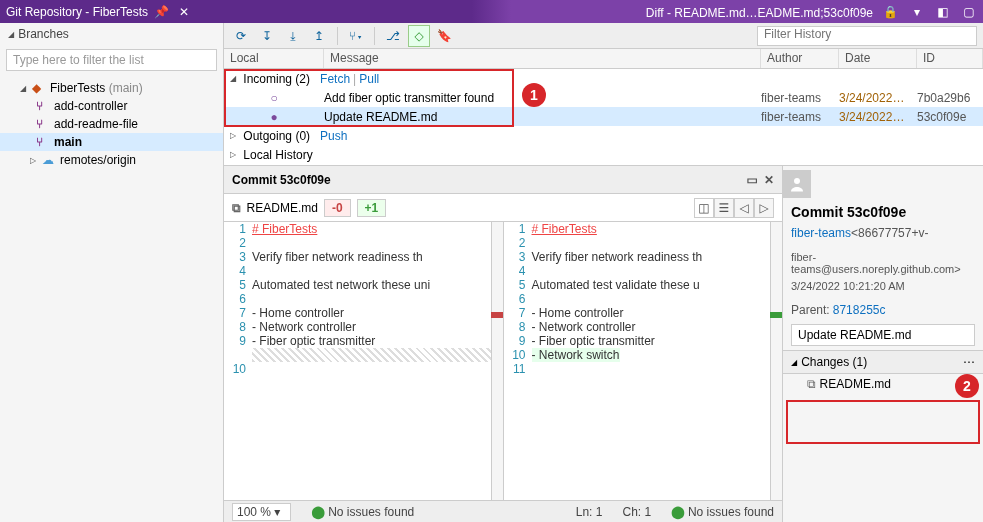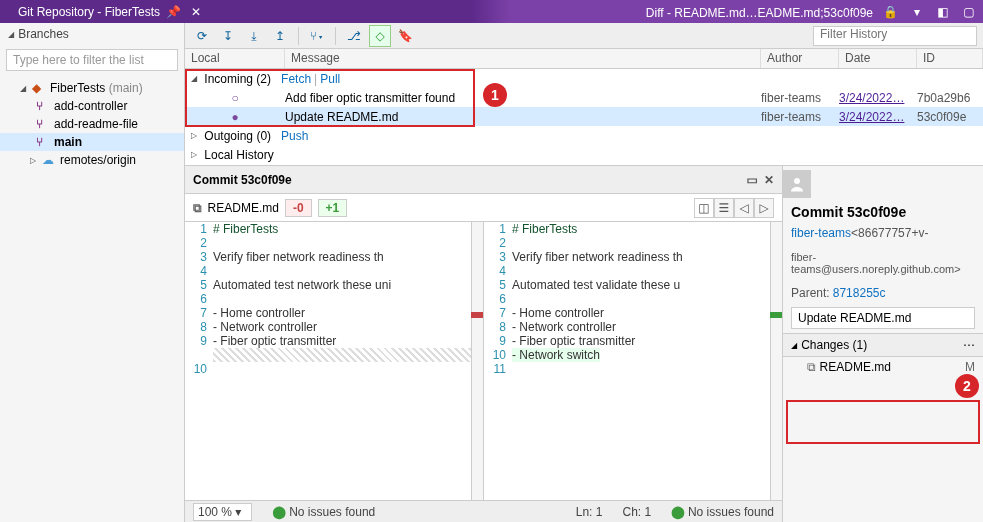--- a/index.html
+++ b/index.html
@@ -1,44 +1,44 @@
 <!DOCTYPE html>
 <html><head>
 <meta charset="utf-8">
 <style>
 * { margin: 0; padding: 0; box-sizing: border-box; font-family: "Segoe UI", Tahoma, sans-serif; font-size: 12px; }
 body { width: 983px; height: 522px; background: #fff; display: flex; flex-direction: column; overflow: hidden; }
 
 .title-bar { height: 23px; background: linear-gradient(to right, #5d2a8a 0%, #5d2a8a 48%, #7c41a8 52%, #7c41a8 100%); color: #fff; display: flex; align-items: center; padding: 0 6px; position: relative; }
-.title-bar .left-title { display: flex; align-items: center; gap: 6px; margin-left: 12px; }
+.title-bar .left-title { display: flex; align-items: center; gap: 6px; }
 .title-bar .right-title { margin-left: auto; display: flex; align-items: flex-end; gap: 10px; }
 .title-bar .icon-btn { width: 16px; height: 16px; display: inline-flex; align-items: center; justify-content: center; cursor: pointer; }
 
 .main { flex: 1; display: flex; min-height: 0; }
 
-.left-pane { width: 185px; border-right: 1px solid #ccc; display: flex; flex-direction: column; background: #f5f5f5; }
+.left-pane { width: 224px; border-right: 1px solid #ccc; display: flex; flex-direction: column; background: #f5f5f5; }
 .branches-hdr { height: 22px; padding: 3px 8px; color: #444; display: flex; align-items: center; gap: 4px; }
 .branches-hdr::before { content: "◢"; font-size: 8px; color: #555; }
 .filter-box { margin: 4px 6px; height: 22px; border: 1px solid #ccc; background: #fff; padding: 2px 6px; color: #999; display: flex; align-items: center; }
 .tree { padding: 4px 0; }
 .tree-item { padding: 2px 4px 2px 18px; display: flex; align-items: center; gap: 4px; cursor: pointer; white-space: nowrap; }
 .tree-item .arrow { font-size: 8px; width: 10px; color: #555; display: inline-block; text-align: center; }
 .tree-item.level2 { padding-left: 36px; }
 .tree-item.selected { background: #d6ebff; font-weight: bold; }
 .git-icon { width: 14px; height: 14px; display: inline-block; }
 .branch-icon { color: #8b3a8b; font-weight: bold; }
 .root-icon { color: #c94f17; }
 .remotes-icon { color: #4a9cd6; }
 
 .right-pane { flex: 1; display: flex; flex-direction: column; min-width: 0; }
 
 .toolbar { height: 26px; border-bottom: 1px solid #ccc; display: flex; align-items: center; padding: 0 6px; gap: 4px; background: #eee; }
 .toolbar .tb-btn { width: 22px; height: 22px; display: inline-flex; align-items: center; justify-content: center; cursor: pointer; color: #0e639c; }
 .toolbar .sep { width: 1px; height: 18px; background: #ccc; margin: 0 3px; }
-.toolbar .filter-history { margin-left: auto; width: 164px; height: 20px; border: 1px solid #ccc; padding: 0 6px; color: #888; background: #fff; }
+.toolbar .filter-history { margin-left: auto; width: 220px; height: 20px; border: 1px solid #ccc; padding: 0 6px; color: #888; background: #fff; }
 .toolbar .filter-history input { border: none; width: 100%; outline: none; font-size: 12px; }
 
 .history-head { height: 20px; display: flex; border-bottom: 1px solid #ccc; background: #f5f5f5; color: #555; }
 .history-head div { padding: 2px 6px; border-right: 1px solid #ddd; }
 .col-graph { width: 100px; }
 .col-msg { flex: 1; }
 .col-auth { width: 78px; }
 .col-date { width: 78px; }
 .col-id { width: 66px; }
 
@@ -46,21 +46,21 @@
 .hist-row { height: 19px; display: flex; align-items: center; padding-left: 6px; cursor: pointer; }
 .hist-row .arrow { font-size: 8px; width: 10px; color: #555; display: inline-block; }
 .hist-group { color: #000; }
 .hist-links a { color: #0e70c0; text-decoration: none; cursor: pointer; }
 .hist-links .div { color: #aaa; margin: 0 3px; }
 .hist-commit { height: 19px; display: flex; align-items: center; }
 .hist-commit.sel { background: #d6ebff; }
 .hist-commit .graph-col { width: 100px; text-align: center; color: #7b4a9c; }
 .hist-commit .msg-col { flex: 1; padding-left: 0; }
 .hist-commit .auth-col { width: 78px; color: #555; }
-.hist-commit .date-col { width: 78px; color: #4c1d95; text-decoration: underline; }
+.hist-commit .date-col { width: 78px; color: #a16207; }
 .hist-commit .id-col { width: 66px; color: #555; }
 
 .red-callout { position: absolute; border: 2px solid #d7262a; pointer-events: none; }
 .callout-num { position: absolute; width: 24px; height: 24px; border-radius: 50%; background: #d7262a; color: #fff; display: flex; align-items: center; justify-content: center; font-weight: bold; font-size: 14px; }
 
 .lower { flex: 1; display: flex; min-height: 0; border-top: 1px solid #ccc; }
 .lower-left { flex: 1; display: flex; flex-direction: column; min-width: 0; border-right: 1px solid #ccc; }
 .commit-hdr { height: 28px; border-bottom: 1px solid #ccc; padding: 4px 8px; font-weight: 600; display: flex; align-items: center; background: #eee; }
 .commit-hdr .wnd-icons { margin-left: auto; display: flex; gap: 6px; color: #555; }
 .file-hdr { height: 28px; display: flex; align-items: center; padding: 0 8px; gap: 6px; border-bottom: 1px solid #ccc; }
@@ -72,21 +72,21 @@
 .file-hdr .view-btn { width: 20px; height: 20px; border: 1px solid #ccc; display: flex; align-items: center; justify-content: center; color: #555; background: #f5f5f5; cursor: pointer; }
 
 .diff-area { flex: 1; display: flex; min-height: 0; }
 .diff-pane { flex: 1; font-family: Consolas, monospace; font-size: 12px; overflow: hidden; position: relative; border-right: 1px solid #ccc; }
 .diff-pane.right-p { border-right: none; }
 .gutter { width: 28px; text-align: right; padding-right: 6px; color: #2b91af; }
 .code-line { display: flex; white-space: pre; }
 .code-txt { flex: 1; color: #333; }
 .hl-green { background: #e6ffec; display: inline; }
 .hl-hatch { background: repeating-linear-gradient(45deg, #ddd, #ddd 2px, #fff 2px, #fff 5px); }
-.comment { color: #14532d; }
+.comment { color: #ef4444; text-decoration: underline; }
 .marker-bar { position: absolute; right: 0; top: 0; width: 12px; height: 100%; background: #f5f5f5; border-left: 1px solid #ccc; }
 .marker-red { position: absolute; right: 0; width: 12px; height: 6px; background: #c74343; }
 .marker-grn { position: absolute; right: 0; width: 12px; height: 6px; background: #3a9c3a; }
 
 .lower-right { width: 200px; display: flex; flex-direction: column; background: #f5f5f5; }
 .lr-hdr { padding: 6px 8px; font-weight: 600; font-size: 14px; }
 .lr-meta { padding: 0 8px 5px; font-size: 11px; color: #555; }
 .lr-meta a { color: #0e70c0; text-decoration: none; }
 .avatar { width: 28px; height: 28px; background: #ccc; float: right; display: flex; align-items: center; justify-content: center; margin: 4px 8px 0 0; }
 .msg-box { margin: 2px 8px; height: 22px; border: 1px solid #ccc; background: #fff; padding: 2px 6px; display: flex; align-items: center; }
@@ -277,20 +277,21 @@
       <div class="lower-right" style="position:relative">
         <span class="avatar">
             <svg width="18" height="18" viewBox="0 0 24 24" fill="#fff">
               <circle cx="12" cy="8" r="4"></circle>
               <path d="M4 22c0-4 4-6 8-6s8 2 8 6"></path>
             </svg>
           </span>
         <div class="lr-hdr">Commit 53c0f09e</div>
         <div class="lr-meta"><a>fiber-teams</a><span>&lt;86677757+v-</span></div>
         <div class="lr-meta" style="margin-top:6px">fiber-teams@users.noreply.github.com&gt;</div>
+        <div class="lr-meta">3/24/2022 10:21:20 AM</div>
         <div class="lr-meta" style="margin-top:6px"><span>Parent:</span> <a>8718255c</a></div>
         <div class="msg-box">
             <span>Update README.md</span>
           </div>
         <div class="changes-hdr">
           <span class="arrow">◢</span>
             <span>Changes (1)</span>
           <span style="margin-left:auto">⋯</span>
         </div>
         <div class="changes-body">

